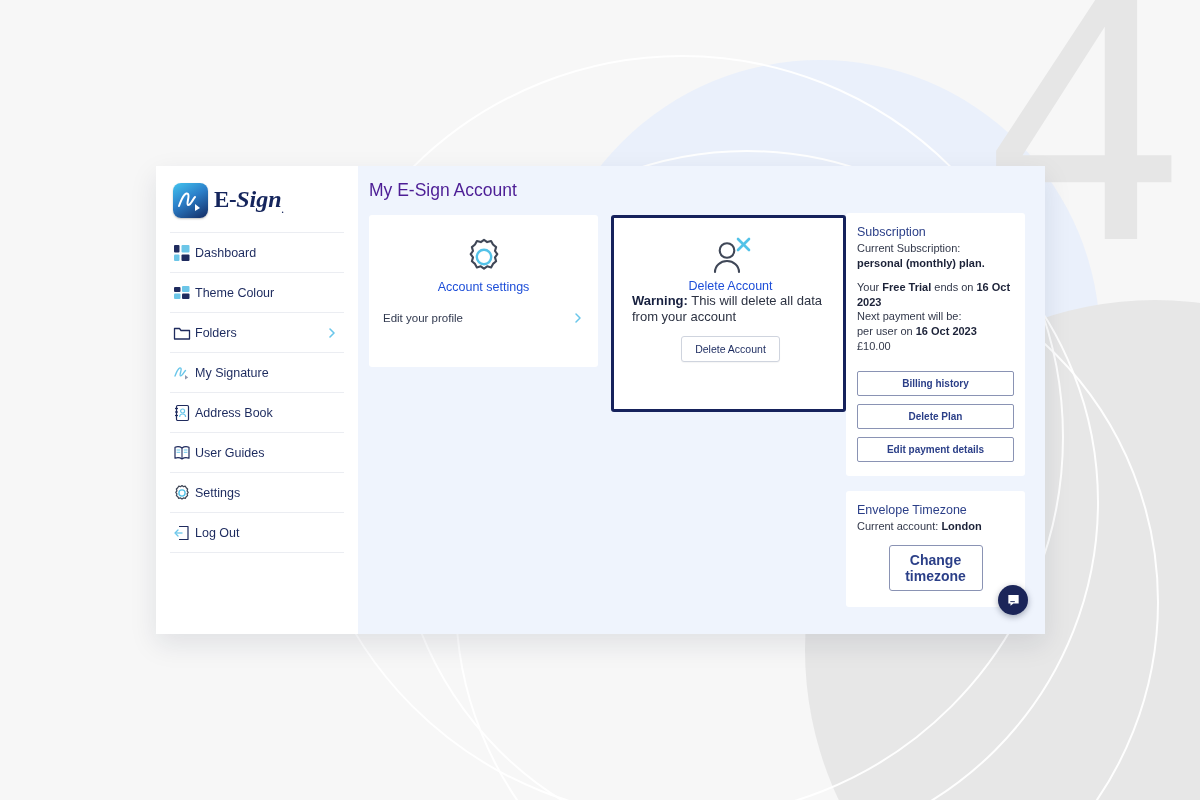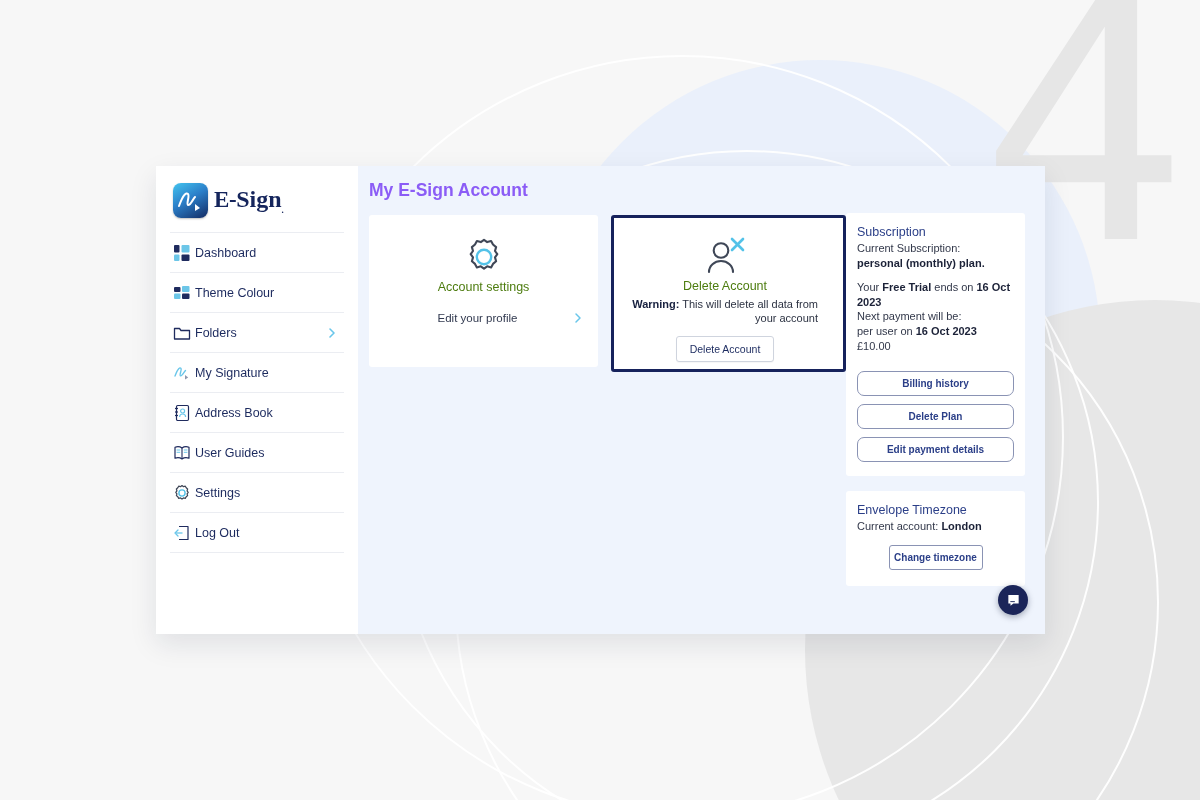--- a/index.html
+++ b/index.html
@@ -87,20 +87,21 @@
   .logo-mark svg { position: absolute; inset: 0; }
   .logo-text {
     font-family: "Liberation Serif", serif;
     font-size: 23px;
     font-weight: 700;
     color: #15255c;
     letter-spacing: -.4px;
     white-space: nowrap;
   }
   .logo-text .script {
+    font-style: italic;
     font-size: 24px;
     letter-spacing: 0px;
   }
   .logo-text .tm { font-size: 9px; vertical-align: sub; font-style: normal; }
 
   .nav-item {
     display: flex;
     align-items: center;
     gap: 4px;
     height: 39px;
@@ -118,69 +119,68 @@
   .nav-chevron { width: 12px; height: 12px; margin-right: 6px; }
 
   
   .main {
     flex: 1;
     background: #eff4fd;
     padding: 0;
     position: relative;
   }
   .page-title {
-    color: #8b5cf6;
+    color: #4c1d95;
     font-size: 17.5px;
     padding: 14px 0 0 11px;
-    font-weight: 700;
+    font-weight: 400;
   }
   .cards-row {
     display: flex;
     gap: 13px;
     padding: 14px 11px 0 11px;
     align-items: flex-start;
   }
   .card {
     background: #ffffff;
     border-radius: 3px;
     box-sizing: border-box;
   }
   .card-account {
     width: 229px; height: 152px;
     padding: 22px 14px 0 14px;
     position: relative;
   }
   .card-delete {
-    width: 235px; height: 157px;
+    width: 235px; height: 197px;
     border: 3px solid #16225c;
-    padding: 18px 19px 0 12px;
+    padding: 18px 8px 0 12px;
     position: relative;
     background: #fff;
   }
   .icon-center { display: flex; justify-content: center; }
   .card-head {
     text-align: center;
-    color: #4d7c0f;
+    color: #1d4ed8;
     font-size: 12.5px;
     margin-top: 3px;
   }
   .edit-row {
     display: flex;
     align-items: center;
     margin-top: 18px;
     color: #31394f;
     font-size: 11.5px;
   }
-  .edit-row .edit-label { flex: 1; text-align: center; }
+  .edit-row .edit-label { flex: 1; }
   .warn-text {
-    text-align: right;
-    font-size: 11px;
+    text-align: left;
+    font-size: 13px;
     color: #2c3242;
     line-height: 1.25;
-    margin-top: 5px;
     padding: 0 6px;
   }
   .warn-text b { color: #17203f; }
   .delete-btn {
     display: block;
     margin: 10px auto 0 auto;
     background: #fff;
     border: 1px solid #cfd4de;
     border-radius: 3px;
     color: #1b2a5f;
@@ -214,39 +214,39 @@
     color: #32384a;
     line-height: 1.35;
   }
   .rail-line b { color: #1c2238; }
   .rail-gap { height: 9px; }
   .rail-btn {
     display: block;
     width: 100%;
     background: #fff;
     border: 1px solid #8a93b4;
-    border-radius: 7px;
+    border-radius: 2px;
     color: #2b3f88;
     font-size: 10px;
     padding: 6px 0;
     margin-top: 8px;
     cursor: pointer;
     font-family: inherit;
     font-weight: 600;
   }
   .tz-card { margin-top: 15px; padding-bottom: 16px; }
   .tz-btn {
     display: block;
     margin: 11px auto 0 auto;
     width: 94px;
     background: #fff;
     border: 1px solid #8a93b4;
     border-radius: 3px;
     color: #2b3f88;
-    font-size: 10px;
+    font-size: 14px;
     padding: 6px 0;
     cursor: pointer;
     font-family: inherit;
     font-weight: 600;
   }
 
   
   .chat-fab {
     position: absolute;
     right: 17px; bottom: 19px;

